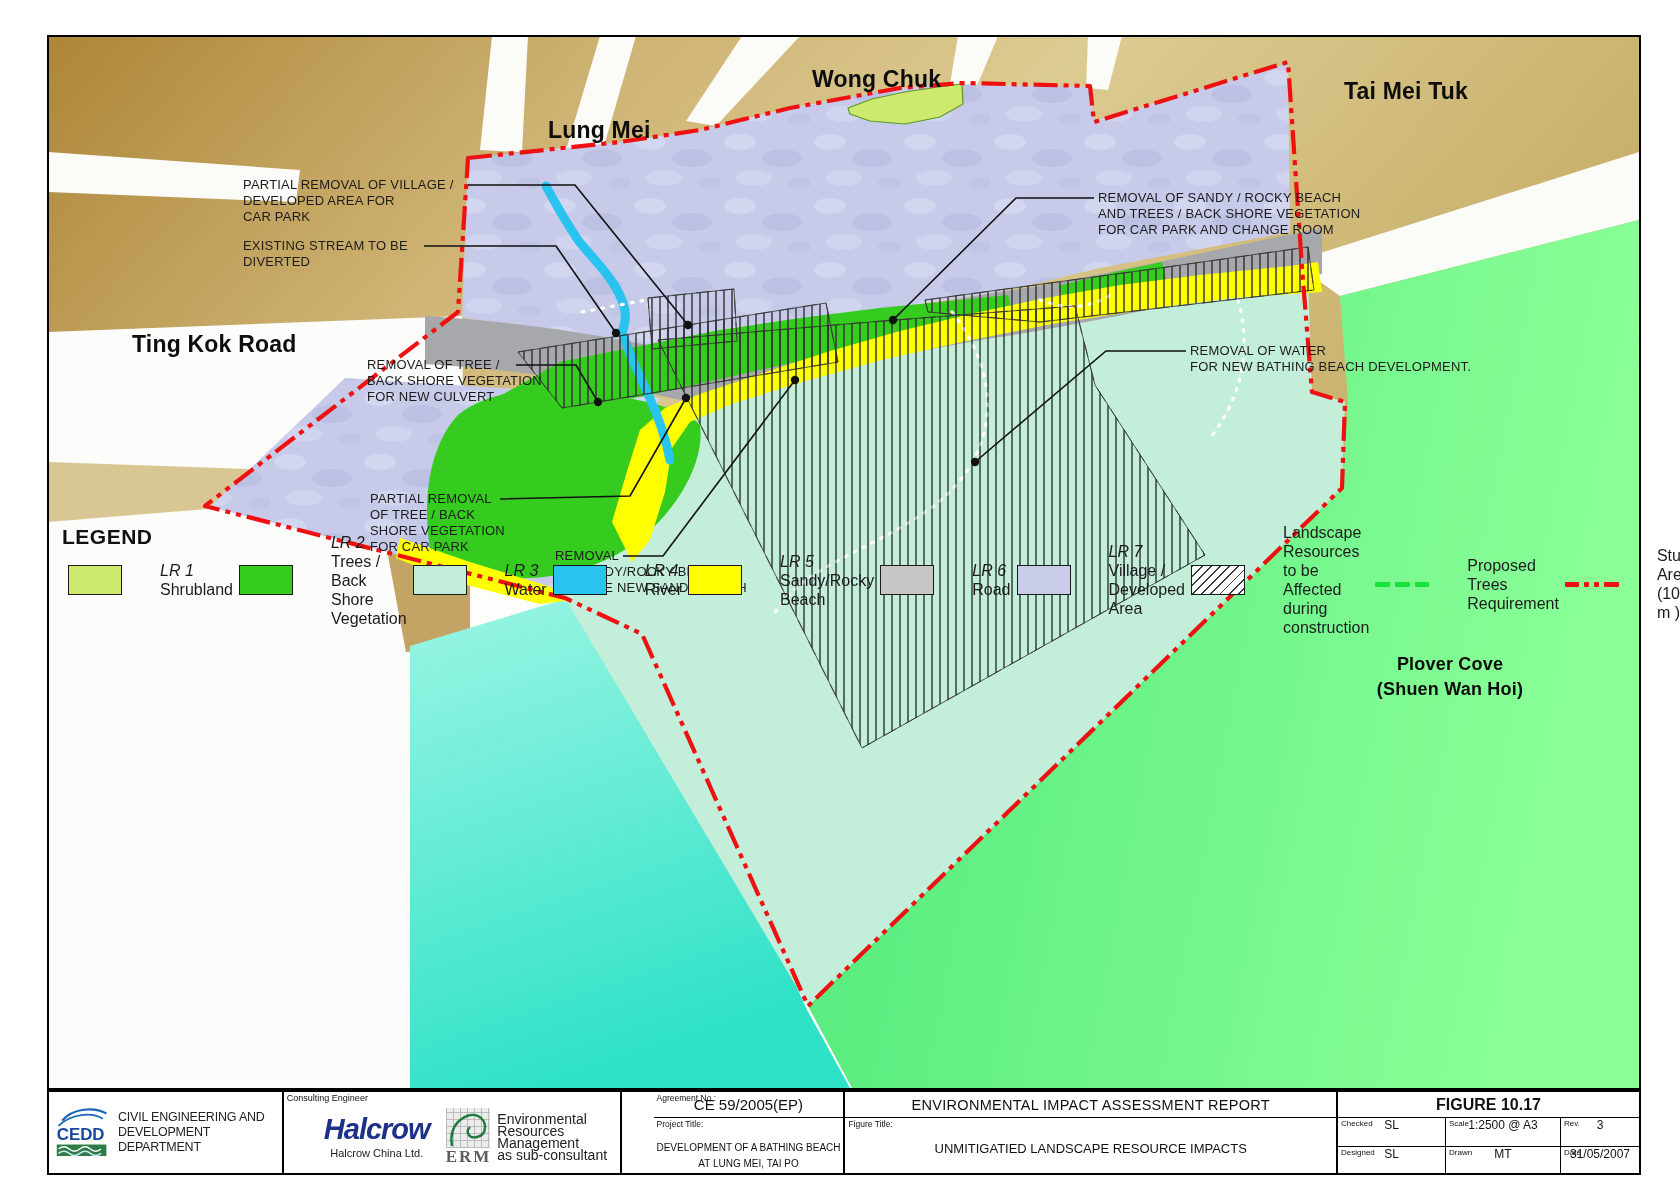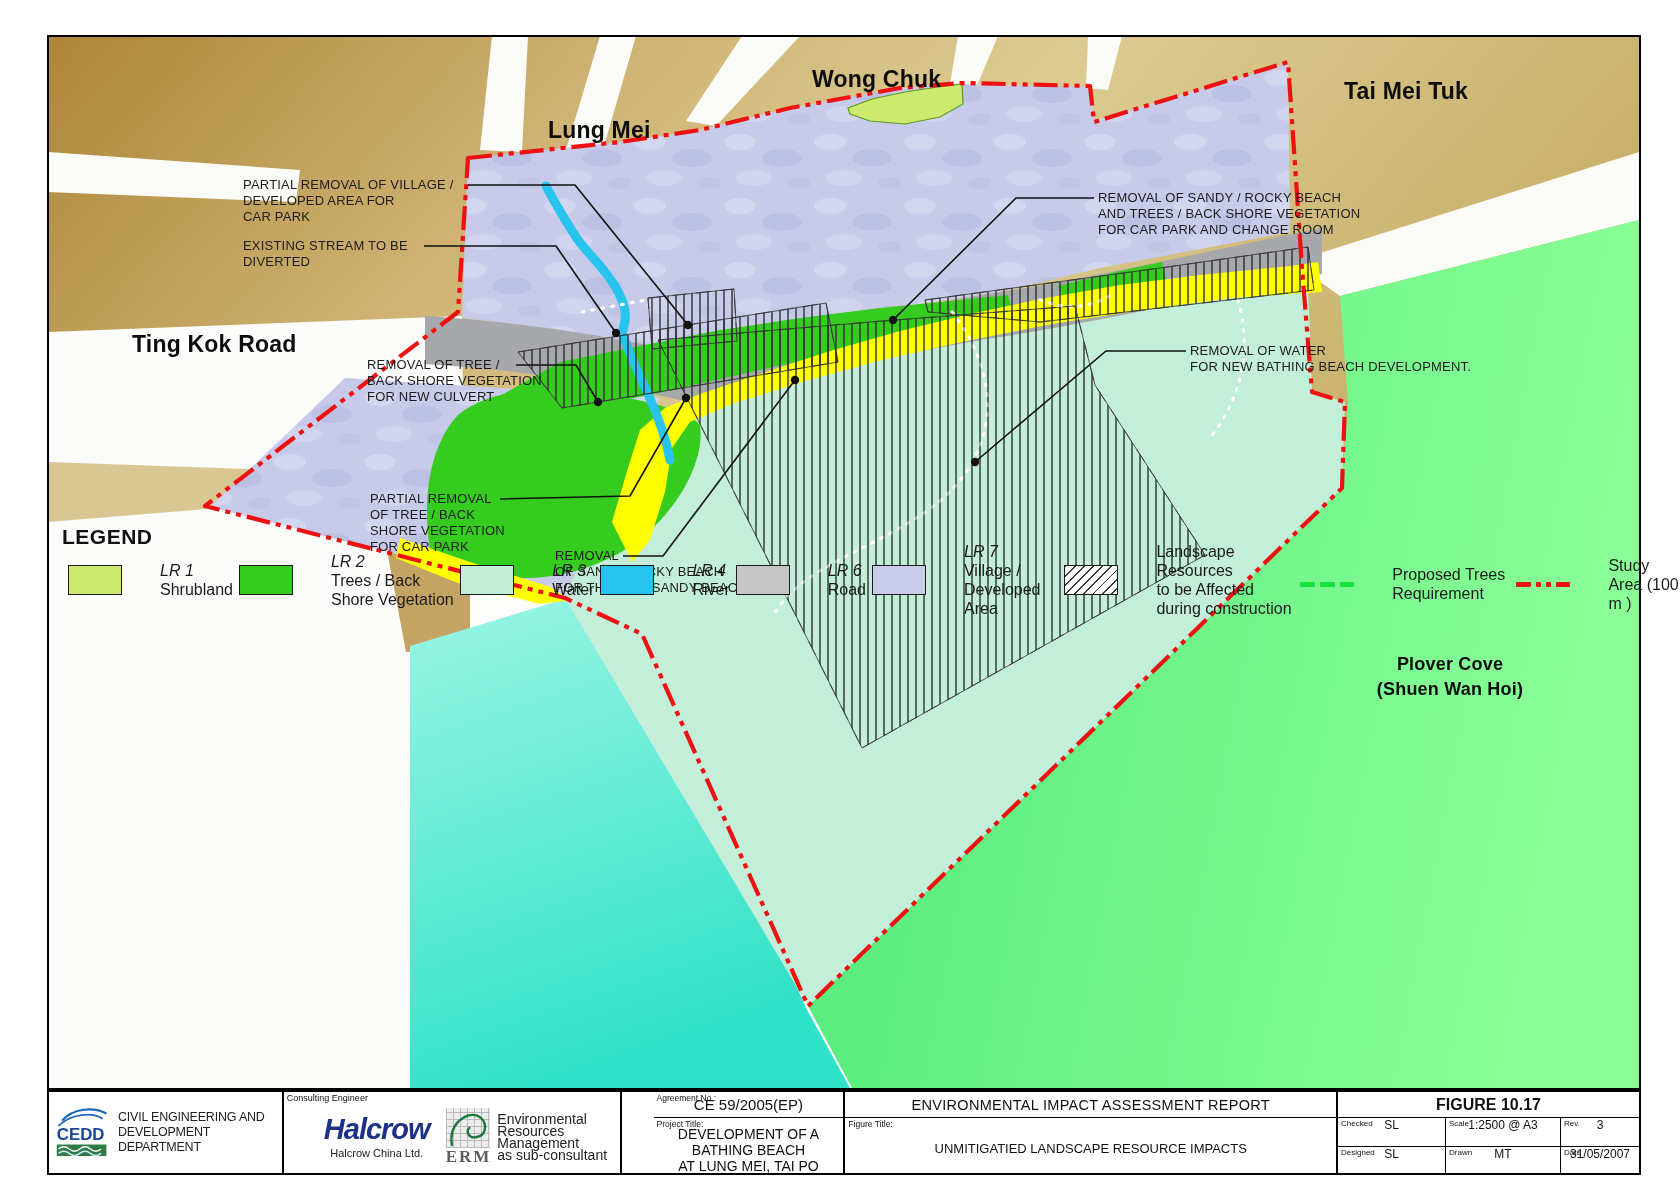--- a/index.html
+++ b/index.html
@@ -30,21 +30,21 @@
   .tb-col + .tb-col{border-left:2px solid #000;}
   .c1{width:233px;display:flex;align-items:center;padding:4px 6px;gap:8px;}
   .c2{width:338px;}
   .c3{width:224px;display:flex;flex-direction:column;padding-left:32px;}
   .c4{width:493px;display:flex;flex-direction:column;}
   .c5{width:303px;display:flex;flex-direction:column;}
   .tb-lab{position:absolute;left:3px;top:1px;font-size:8.5px;color:#111;}
   .tb-r1{height:26px;border-bottom:1.5px solid #000;position:relative;display:flex;align-items:center;justify-content:center;flex:none;box-sizing:border-box;}
   .tb-r2{flex:1;position:relative;display:flex;align-items:center;justify-content:center;text-align:center;}
   .agree-val{font-size:15px;}
-  .proj-val{font-size:14px;line-height:16px;white-space:pre-line;margin-top:8px;text-align:center;}
+  .proj-val{font-size:10px;line-height:16px;white-space:pre-line;margin-top:20px;text-align:center;}
   .report-val{font-size:14.5px;letter-spacing:.3px;}
   .figtitle-val{font-size:13px;margin-top:6px;}
   .figno{font-size:16px;font-weight:bold;}
   .grid6{flex:1;display:grid;grid-template-columns:107px 115px 79px;grid-template-rows:1fr 1fr;}
   .cell{position:relative;border-left:1.5px solid #000;border-top:1.5px solid #000;display:flex;align-items:flex-start;justify-content:center;box-sizing:border-box;padding-bottom:2px;}
   .cell:nth-child(1),.cell:nth-child(4){border-left:none;}
   .cell:nth-child(1),.cell:nth-child(2),.cell:nth-child(3){border-top:none;}
   .cell .tb-lab{font-size:8px;}
   .cell .val{font-size:12px;}
   .cedd-name{font-size:12.5px;line-height:15px;letter-spacing:-.2px;white-space:pre-line;color:#222;}
@@ -229,20 +229,27 @@
         </span>
     </div>
     <div class="leg-row">
       <span class="sw" style="background: rgb(41, 195, 240);"></span>
       <span class="lg-text">
           <span class="lg-code">LR 4</span>
           <span class="lg-name">River</span>
         </span>
     </div>
     <div class="leg-row">
+      <span class="sw" style="background: rgb(255, 255, 0);"></span>
+      <span class="lg-text">
+          <span class="lg-code">LR 5</span>
+          <span class="lg-name">Sandy/Rocky Beach</span>
+        </span>
+    </div>
+    <div class="leg-row">
       <span class="sw" style="background: rgb(198, 198, 198);"></span>
       <span class="lg-text">
           <span class="lg-code">LR 6</span>
           <span class="lg-name">Road</span>
         </span>
     </div>
     <div class="leg-row">
       <span class="sw" style="background: rgb(201, 205, 233);"></span>
       <span class="lg-text">
           <span class="lg-code">LR 7</span>

